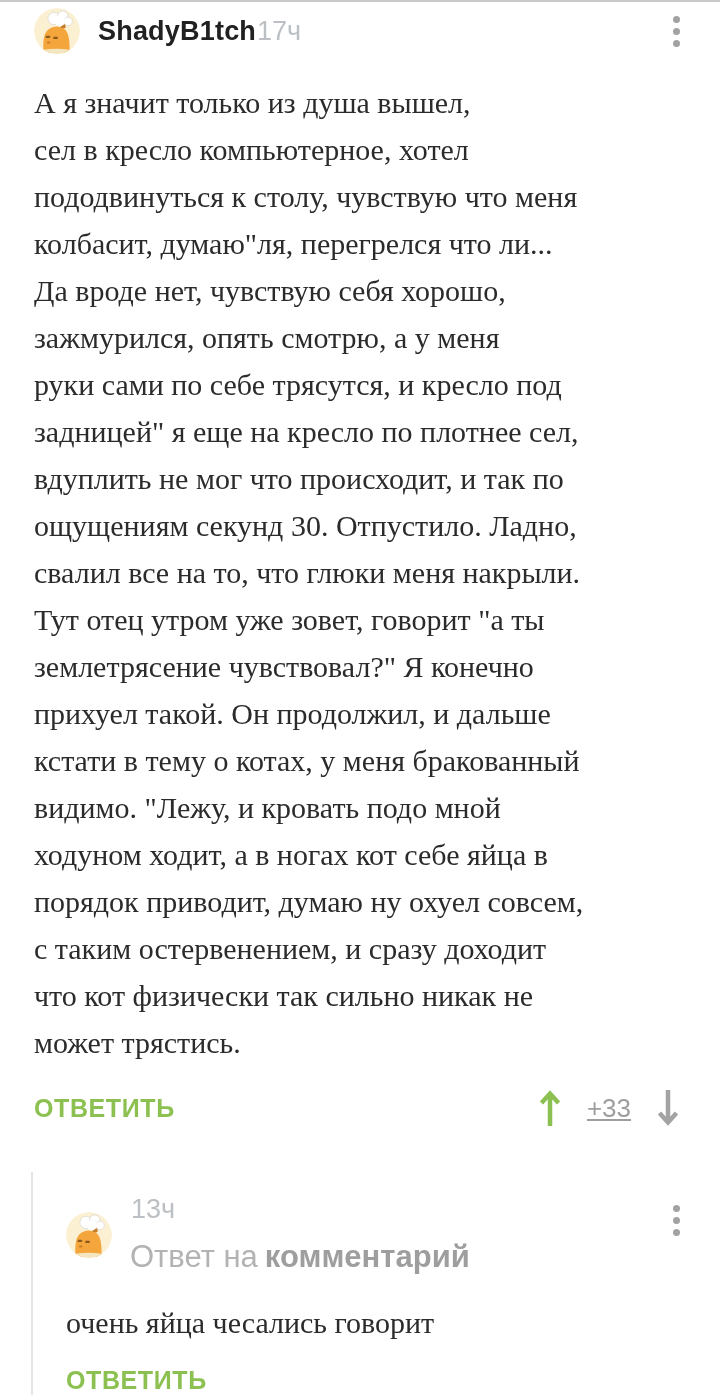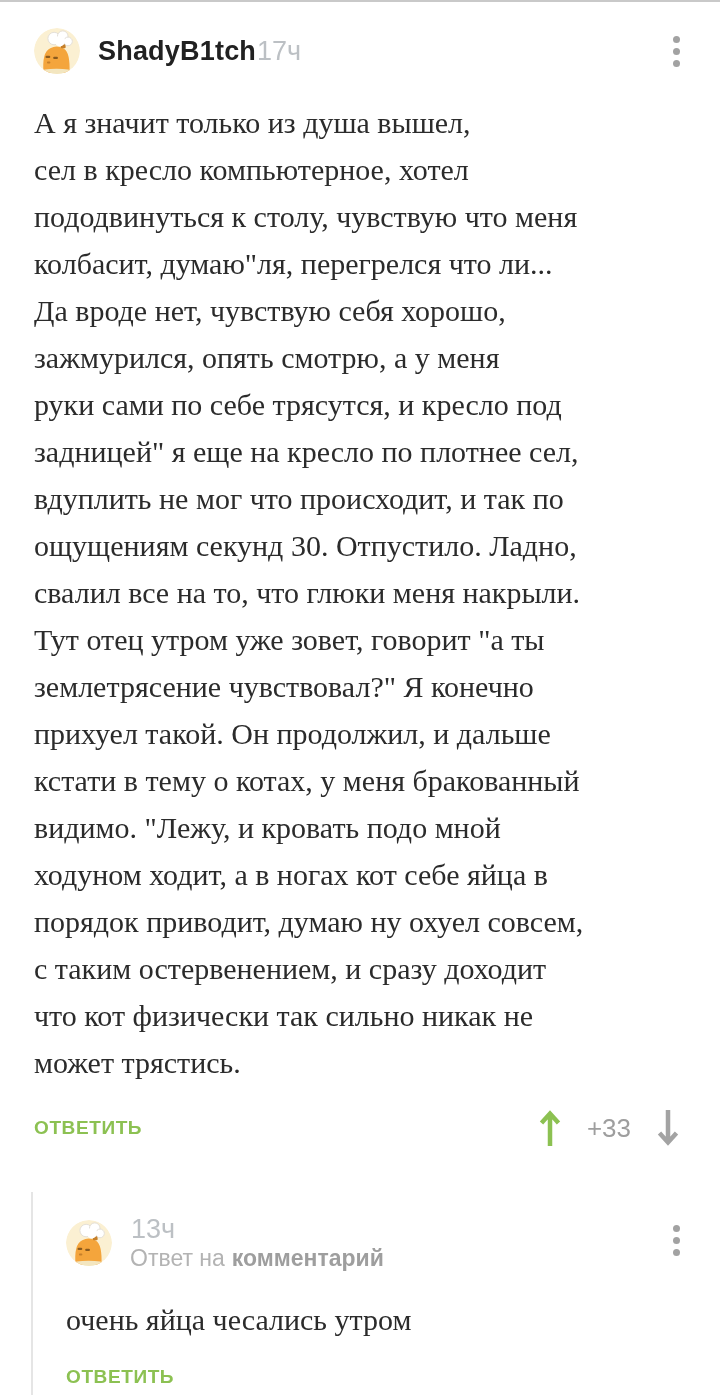--- a/index.html
+++ b/index.html
@@ -3,61 +3,62 @@
 <meta charset="utf-8">
 <style>
   html, body { margin:0; padding:0; }
   body {
     width:720px; height:1395px; overflow:hidden;
     background:#ffffff;
     font-family:"Liberation Sans","DejaVu Sans",sans-serif;
     border-top:2px solid #c9c9c9;
     box-sizing:border-box;
   }
-  .comment { padding:26px 36px 0 34px; }
+  .comment { padding:6px 36px 0 34px; }
   .comment-header { display:flex; align-items:center; }
   .avatar {
     width:46px; height:46px; flex:none; border-radius:50%;
     margin-right:18px; cursor:pointer;
   }
   .avatar svg { width:46px; height:46px; display:block; }
   .user-block { flex:1; min-width:0; }
   .user-line { display:flex; align-items:baseline; }
   .username {
     font-size:27px; font-weight:700; color:#212121; letter-spacing:0.2px;
     cursor:pointer;
   }
   .time { font-size:27px; color:#bcc0c4; margin-left:1px; }
-  .reply-to { font-size:23px; color:#b3b3b3; margin-top:0; }
+  .reply-to { font-size:31px; color:#b3b3b3; margin-top:14px; }
   .reply-to-link { color:#9e9e9e; font-weight:700; cursor:pointer; }
   .menu-btn {
     margin-left:auto; display:flex; flex-direction:column; align-items:center;
     padding:2px 4px; cursor:pointer;
   }
   .menu-btn .dot { width:7px; height:7px; border-radius:50%; background:#a2a2a2; margin:2.5px 0; }
   .menu-top { align-self:flex-start; margin-top:6px; }
   .body-text {
     margin-top:25px;
     font-size:30px; line-height:47px; color:#2b2b2b;
     white-space:pre-line;
     font-family:Liberation Serif, serif;
   }
   .comment-footer {
     display:flex; align-items:center; justify-content:space-between;
     margin-top:18px; padding-right:4px; height:48px;
   }
   .reply-btn {
-    color:#8cc152; font-weight:700; font-size:19px; letter-spacing:0.6px;
+    color:#8cc152; font-weight:700; font-size:25px; letter-spacing:0.6px;
     cursor:pointer;
   }
   .votes { display:flex; align-items:center; }
   .vote-btn { display:block; cursor:pointer; }
   .rating {
     font-size:26px; color:#9e9e9e; min-width:58px; text-align:center;
     margin:0 18px;
+    text-decoration:underline;
   }
   .reply-thread {
     margin:40px 0 0 31px;
     border-left:2px solid #e5e5e5;
   }
   .reply-thread .comment { padding:22px 36px 0 33px; }
   .reply-thread .body-text { margin-top:24px; }
   .reply-thread .comment-footer { margin-top:10px; }
 </style>
 </head>
@@ -165,19 +166,19 @@
           <span style="margin-right:7px;">Ответ на</span><span class="reply-to-link">комментарий</span>
         </div>
       </div>
       <div class="menu-btn menu-top">
         <span class="dot"></span>
         <span class="dot"></span>
         <span class="dot"></span>
       </div>
     </div>
 
-    <div class="body-text">очень яйца чесались утром</div>
+    <div class="body-text">очень яйца чесались говорит</div>
 
     <div class="comment-footer">
       <span class="reply-btn">ОТВЕТИТЬ</span>
     </div>
   </div>
 </div>
 
 </body></html>

